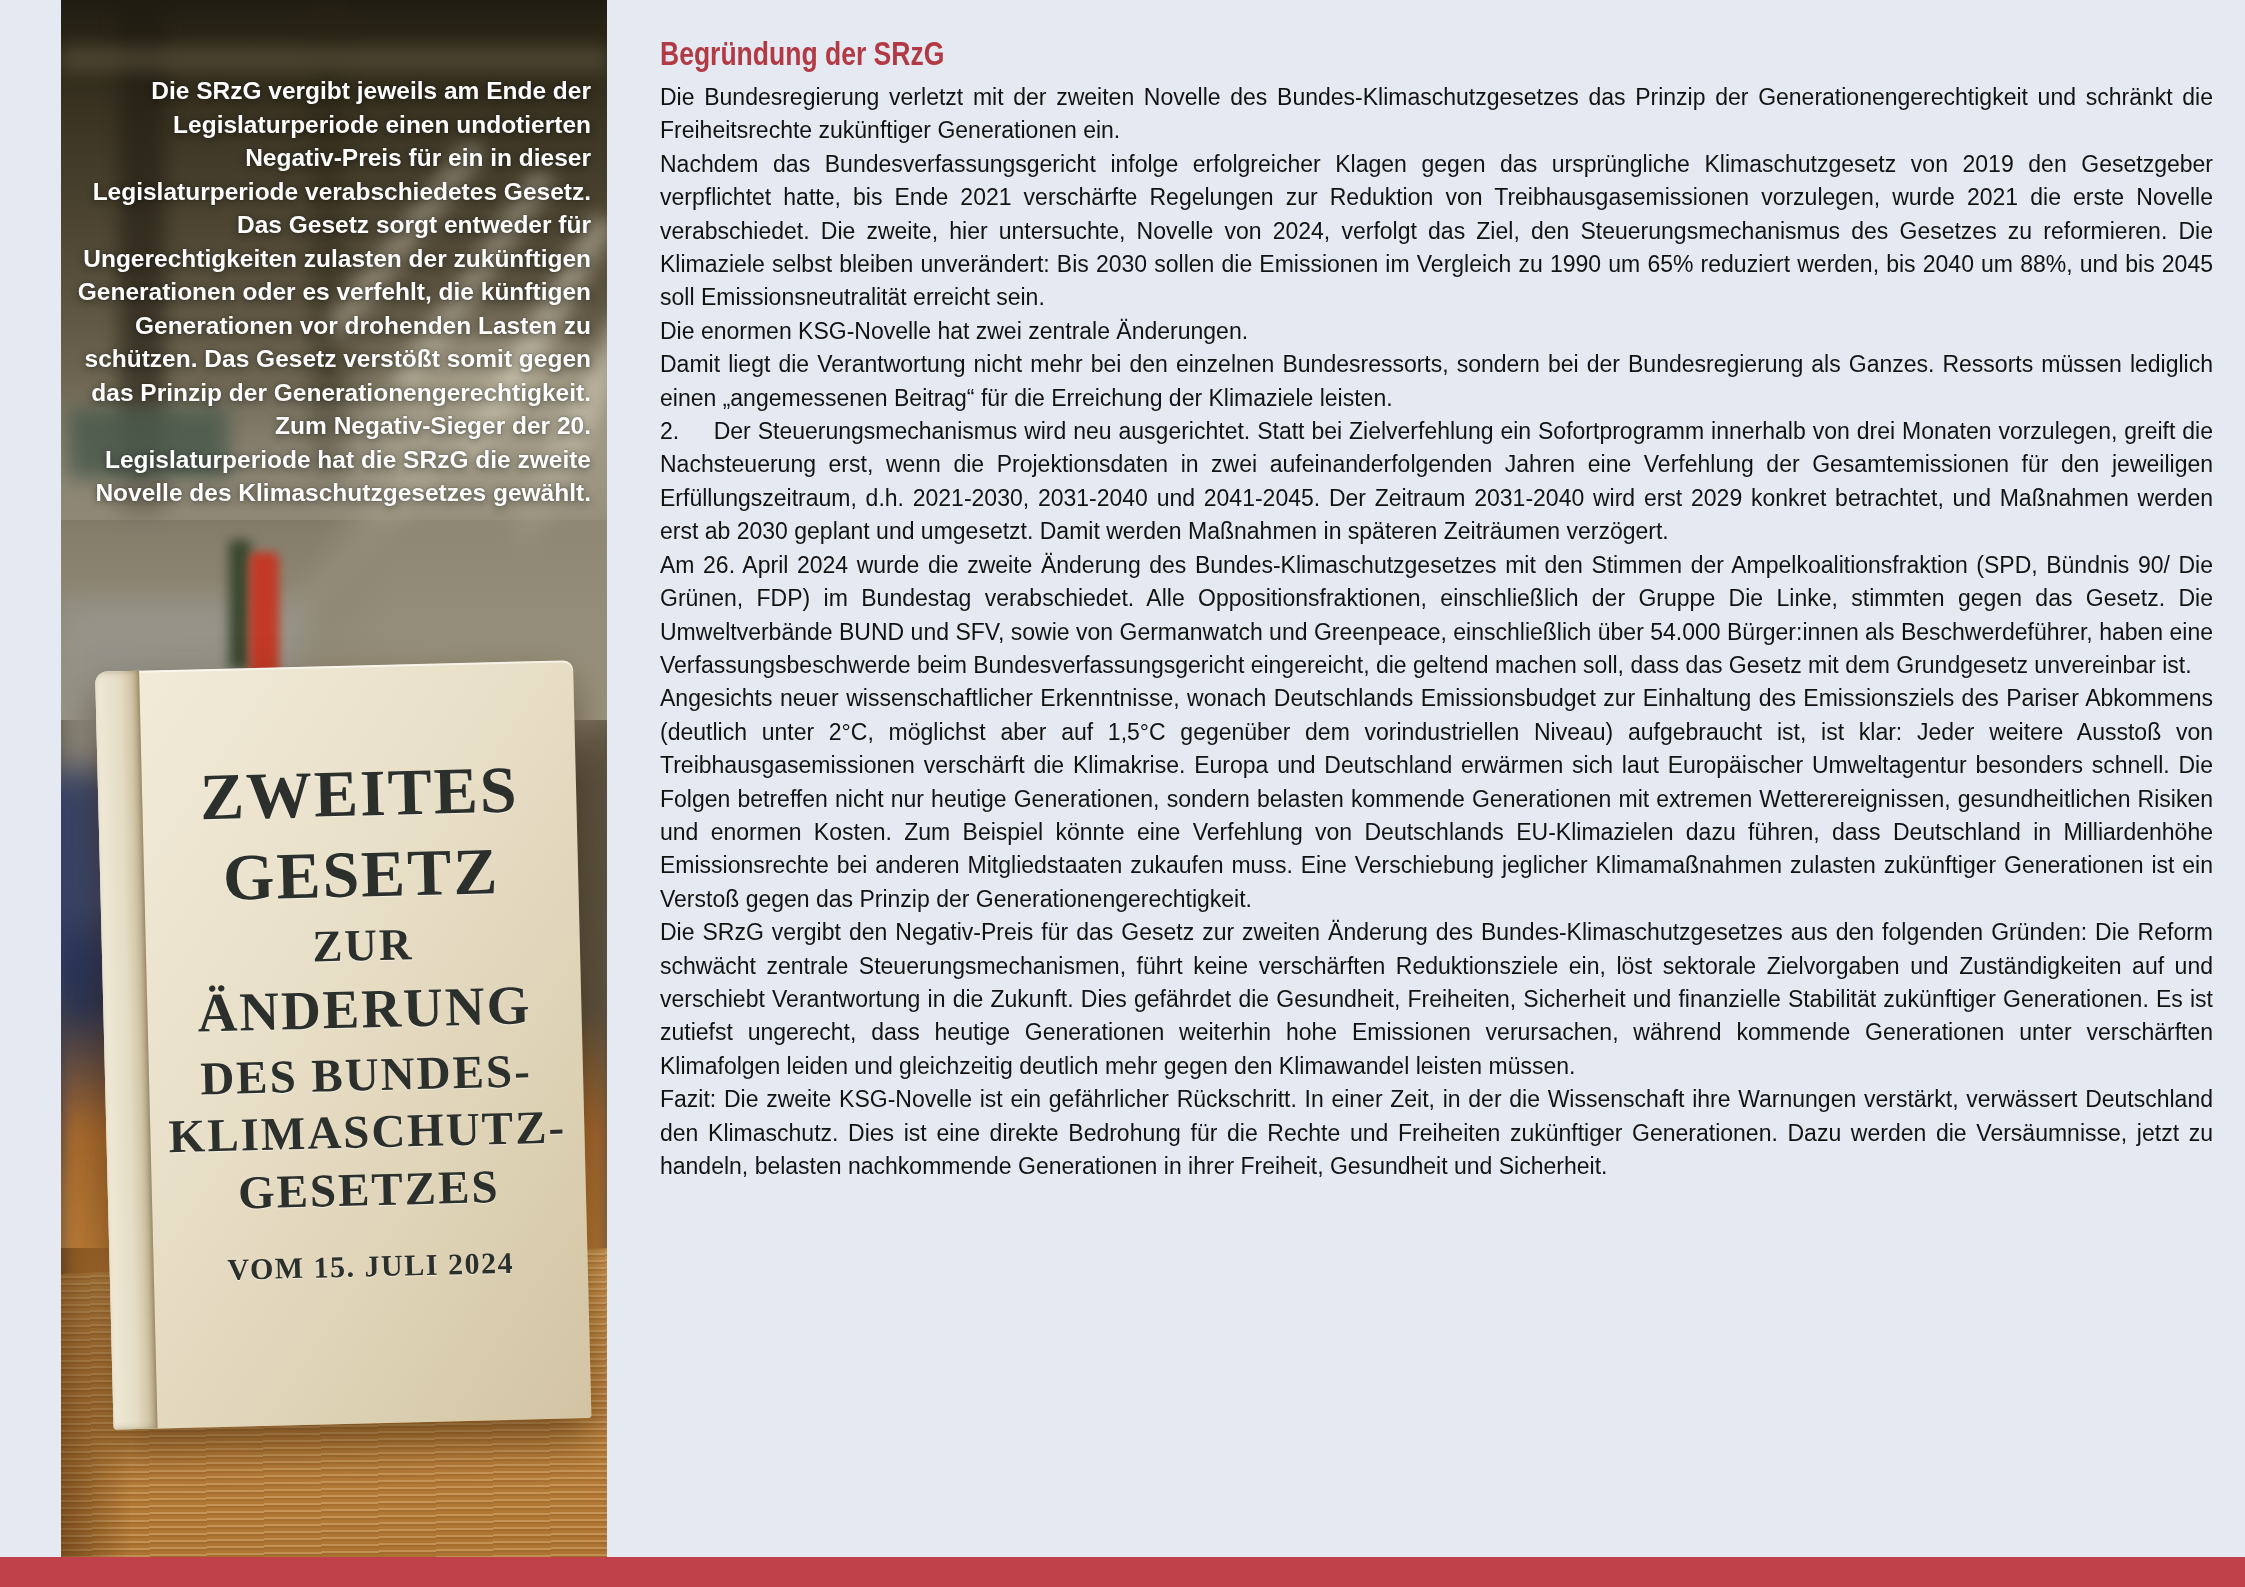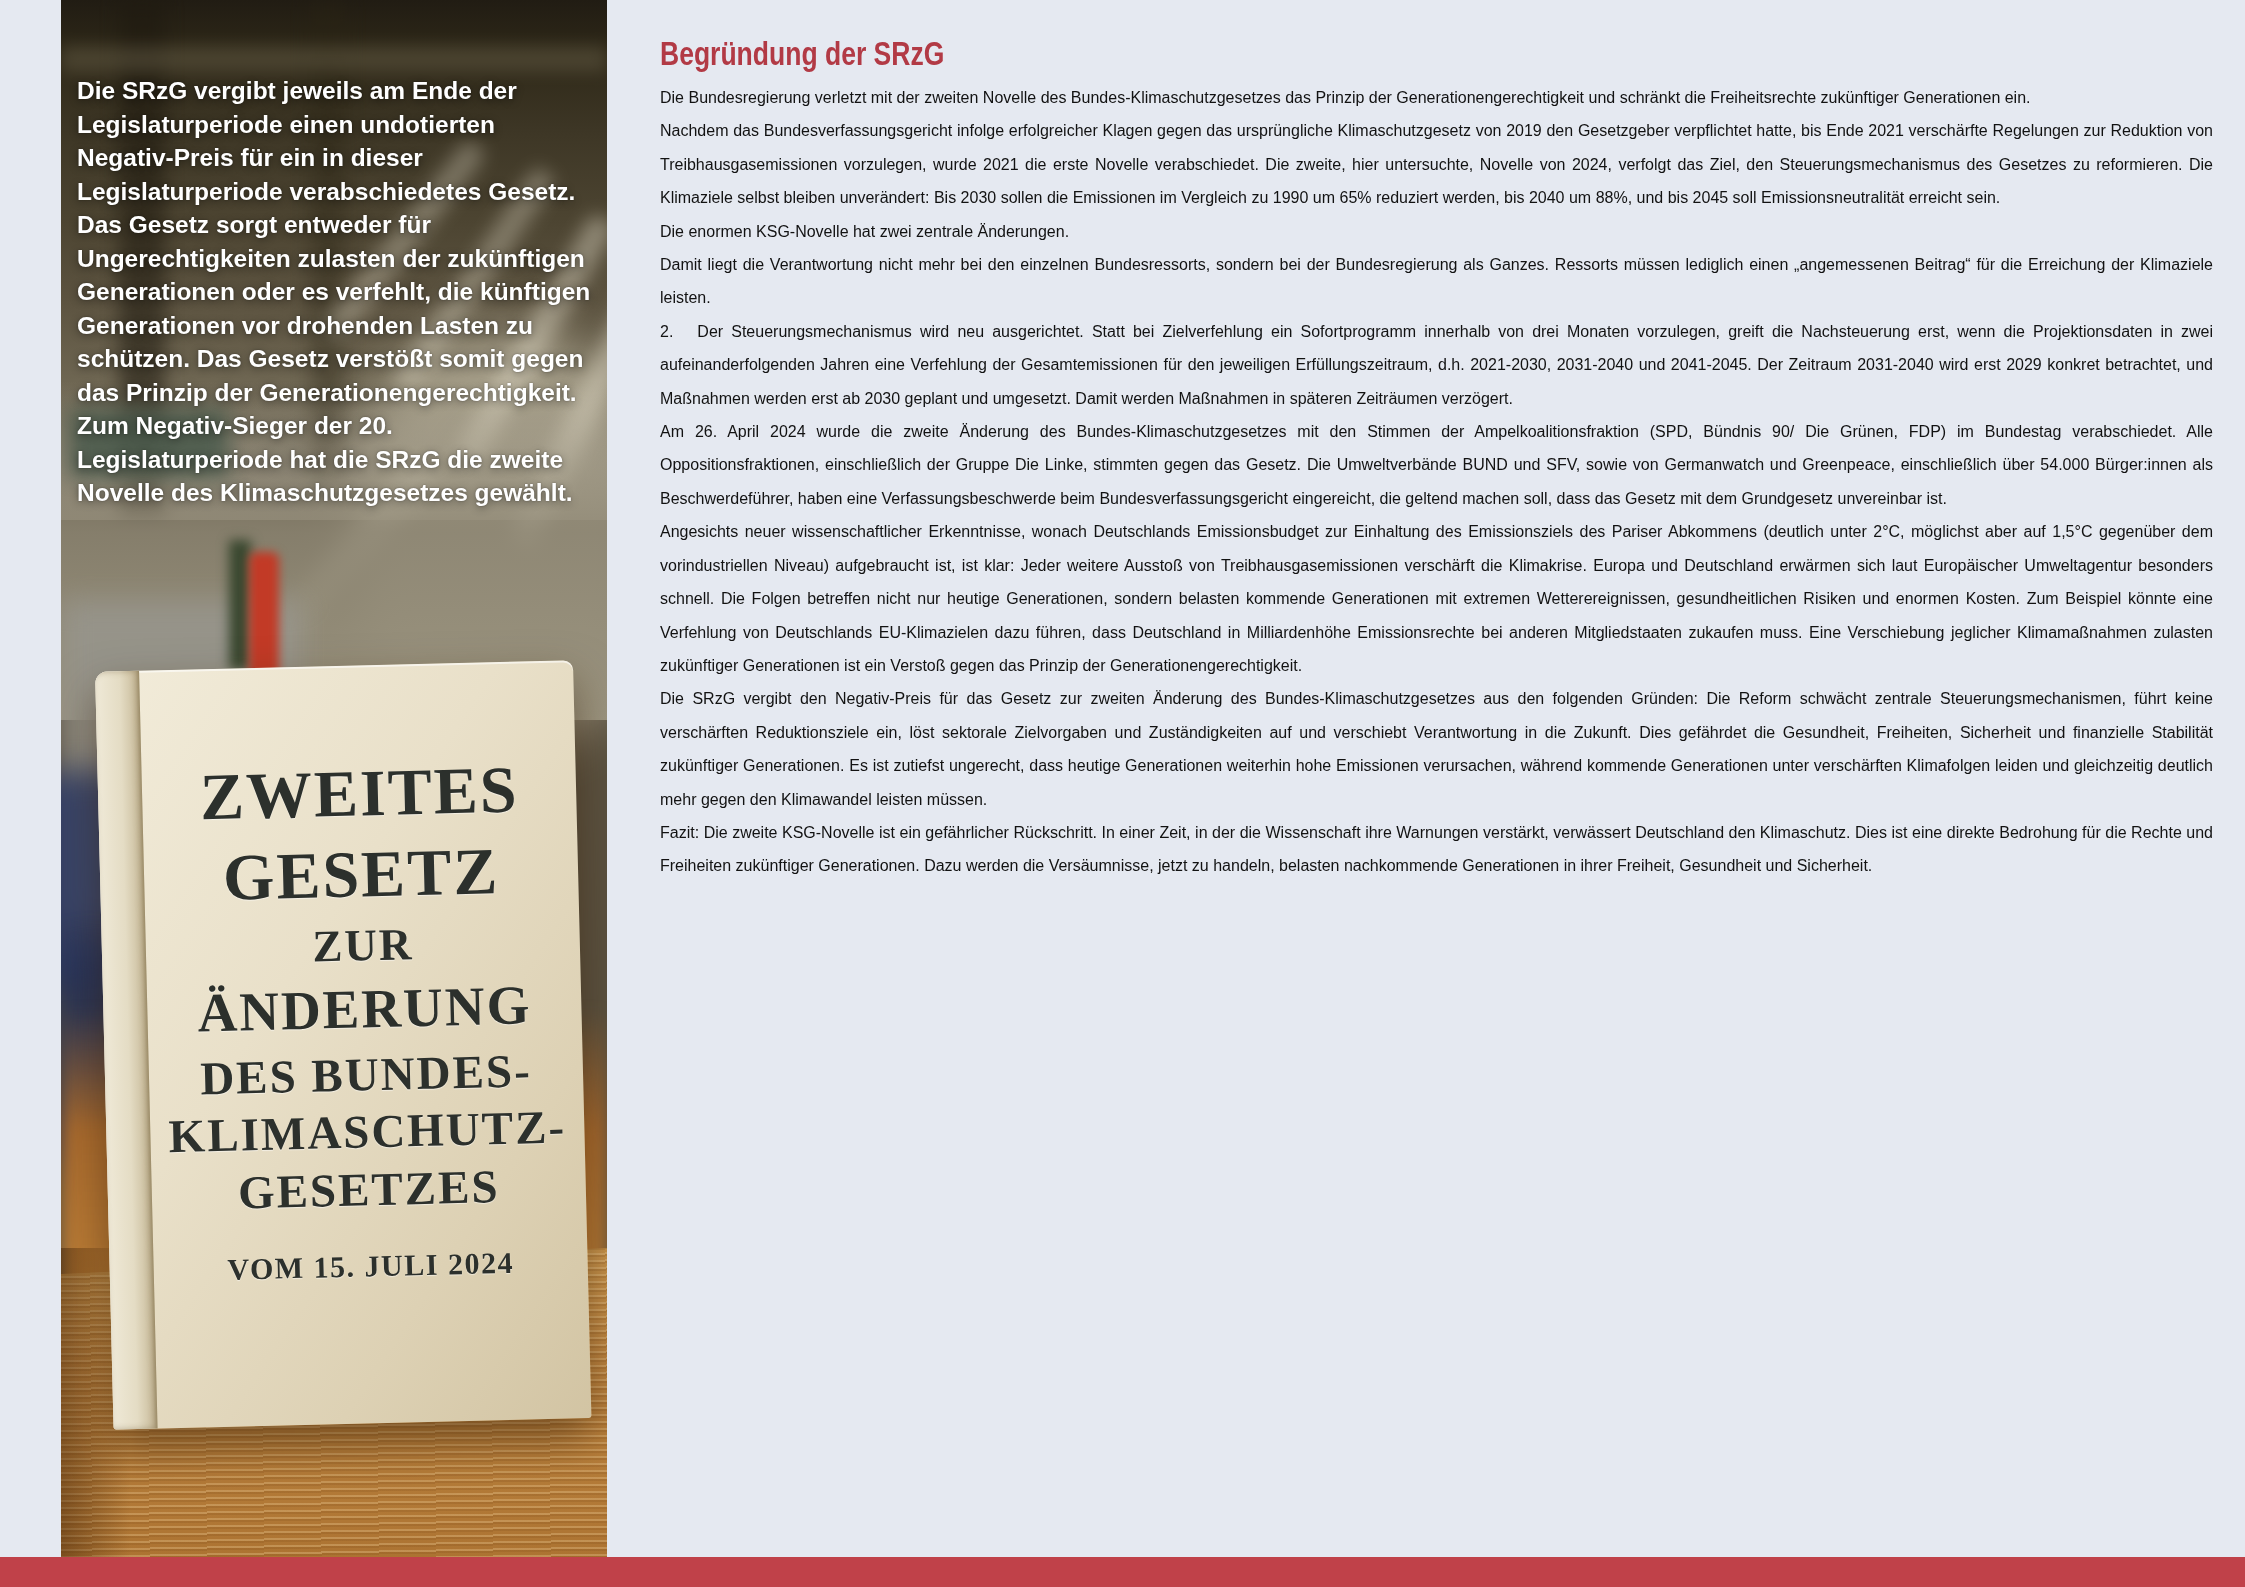--- a/index.html
+++ b/index.html
@@ -42,21 +42,21 @@
     position:absolute;left:0;top:1248px;width:100%;height:320px;
     background:
       repeating-linear-gradient(179deg,rgba(255,230,180,.25) 0 2px,rgba(120,70,20,.18) 2px 4px,rgba(0,0,0,0) 4px 7px),
       linear-gradient(180deg,#c9954d 0%,#bd8440 35%,#b57c39 70%,#ab7231 100%);
     clip-path:polygon(0 26px,100% 0,100% 100%,0 100%);
   }
   .ph-desk-shade{position:absolute;left:0;top:1248px;width:70px;height:320px;background:linear-gradient(90deg,rgba(60,30,5,.45),rgba(60,30,5,0));}
   .photo-caption{
     position:absolute;left:16px;right:16px;top:74px;
     color:#ffffff;font-weight:700;font-size:24.5px;line-height:33.5px;
-    text-align:left;text-shadow:0 2px 8px rgba(0,0,0,.45),0 0 2px rgba(0,0,0,.35);
+    text-align:right;text-shadow:0 2px 8px rgba(0,0,0,.45),0 0 2px rgba(0,0,0,.35);
   }
   
   .book{
     position:absolute;left:34px;top:666px;width:478px;height:758px;
     transform:rotate(-1.4deg);transform-origin:50% 0;
     border-radius:12px 10px 3px 3px;
     background:linear-gradient(125deg,#f2ecda 0%,#e9e0c9 40%,#ddd1b4 75%,#d2c4a3 100%);
     box-shadow:0 20px 44px rgba(55,32,8,.5), inset 0 2px 0 rgba(255,255,255,.6);
   }
   .book-spine{
@@ -83,21 +83,21 @@
   .book-line:nth-child(6){font-size:47px;}
   .book-line:nth-child(7){font-size:47px;}
   .book-line:nth-child(8){font-size:30px;margin-top:30px;letter-spacing:1.5px;}
   
   .article{position:absolute;left:660px;top:34px;width:1553px;color:#121212;}
   .article h1{
     margin:0 0 8px 0;font-size:34px;font-weight:700;letter-spacing:0;
   }
   .article h1 span{display:inline-block;transform:scaleX(.78);transform-origin:left center;white-space:nowrap;}
   .para{
-    margin:0;font-size:16px;line-height:33.4px;text-align:justify;
+    margin:0;font-size:23px;line-height:33.4px;text-align:justify;
   }
   .para.spaced{}
   .para b{font-weight:400;}
   
   .footer-bar{position:absolute;left:0;bottom:0;width:100%;height:30px;}
 </style>
 </head>
 <body style="background: rgb(229, 233, 241);">
 
 <div class="photo">

